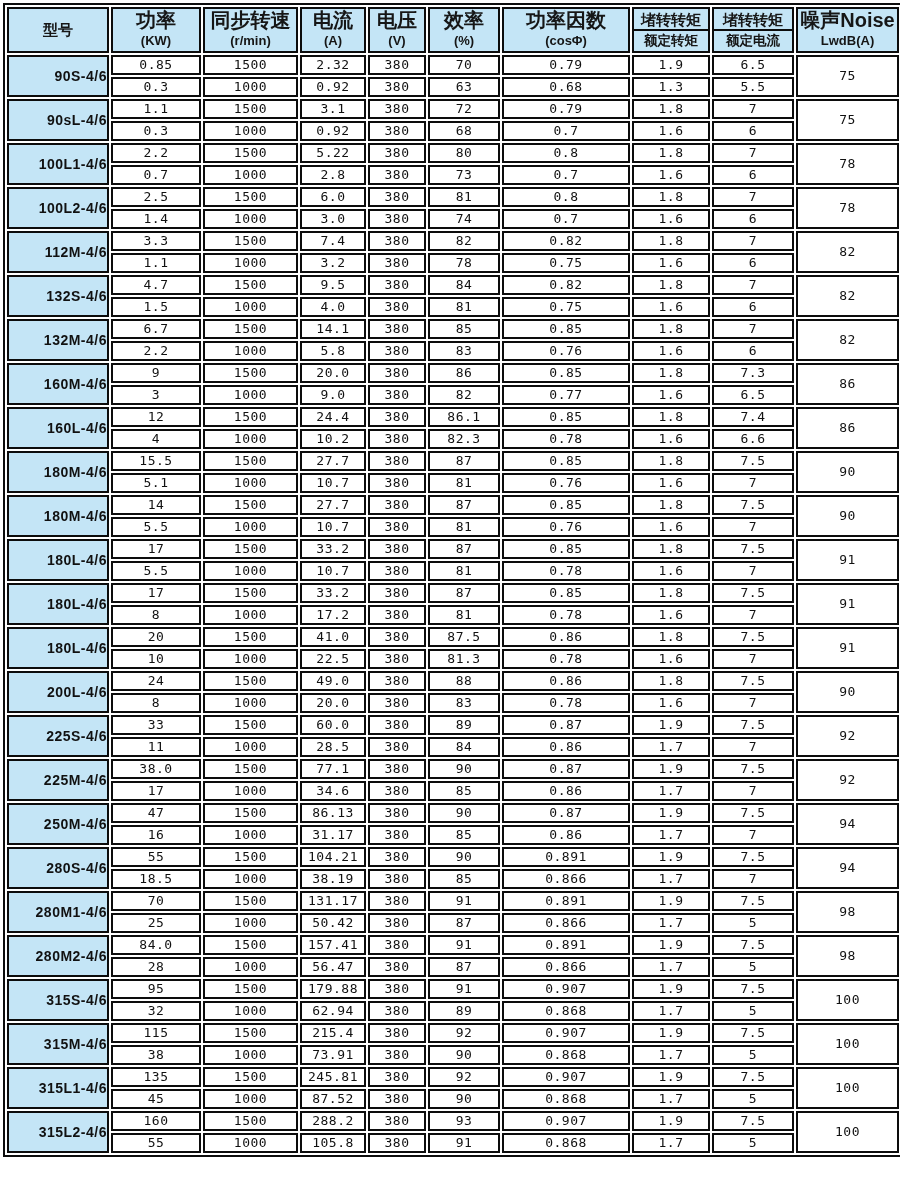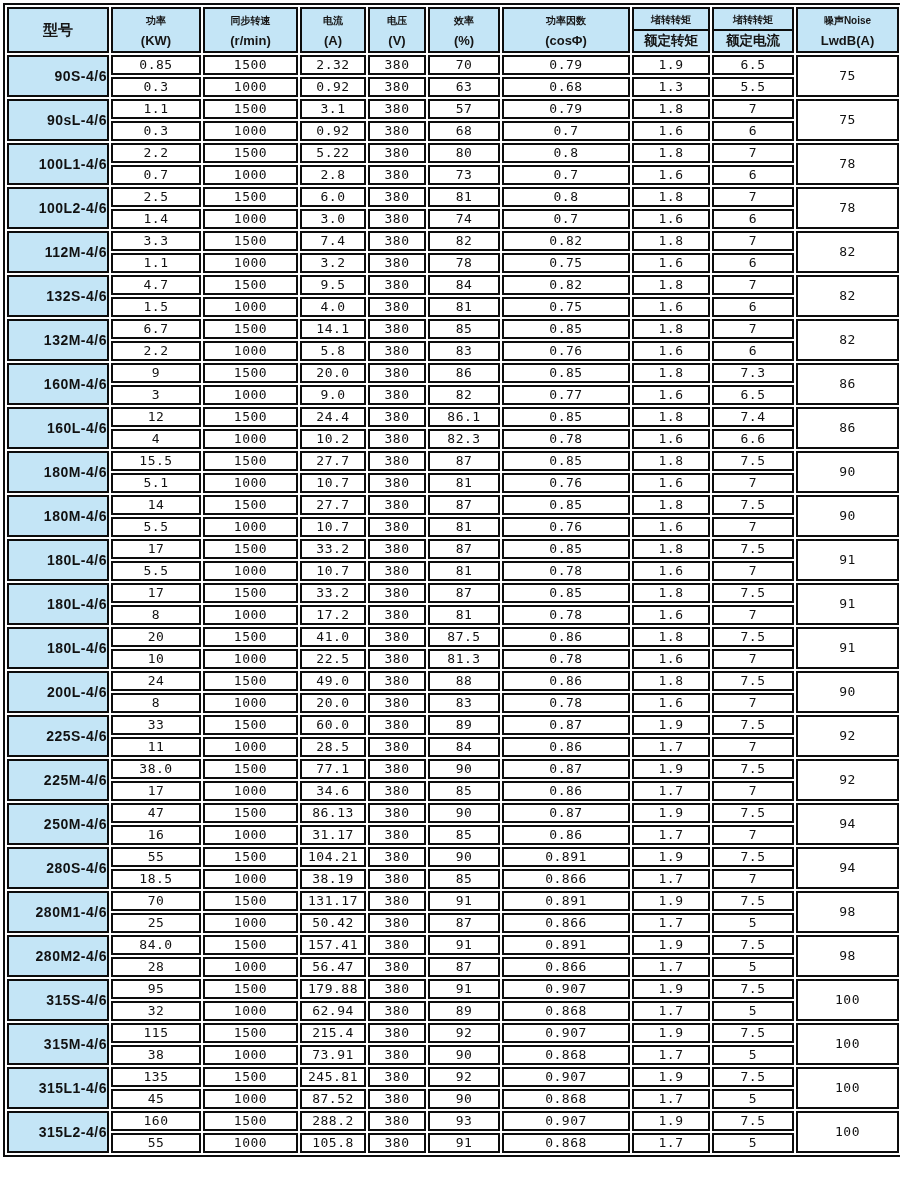--- a/index.html
+++ b/index.html
@@ -28,25 +28,25 @@
     vertical-align: middle;
     padding: 0;
     overflow: hidden;
     white-space: nowrap;
   }
   th {
     background: var(--header-bg, #c4e5f6);
     font-weight: bold;
     color: #161616;
   }
-  th .h1 { font-size: 10px; line-height: 21px; }
+  th .h1 { font-size: 20px; line-height: 21px; }
   th .h2 { font-size: 13px; line-height: 19px; }
   th.single .h1 { line-height: 42px; font-size: 15px; }
   th.split .top {
-    font-size: 10px; line-height: 19px;
+    font-size: 15px; line-height: 19px;
     border-bottom: 2px solid var(--border-color, #0c0c0c);
   }
   th.split .bot { font-size: 13.5px; line-height: 19px; }
   td.model {
     background: var(--model-bg, #c4e5f6);
     font-weight: bold;
     font-size: 14px;
     letter-spacing: 0.5px;
     text-align: right;
   }
@@ -141,21 +141,21 @@
           <td class="num">0.68</td>
           <td class="num">1.3</td>
           <td class="num">5.5</td>
         </tr>
         <tr>
           <td class="model" rowspan="2">90sL-4/6</td>
           <td class="num">1.1</td>
           <td class="num">1500</td>
           <td class="num">3.1</td>
           <td class="num">380</td>
-          <td class="num">57</td>
+          <td class="num">72</td>
           <td class="num">0.79</td>
           <td class="num">1.8</td>
           <td class="num">7</td>
           <td class="num" rowspan="2">75</td>
         </tr>
         <tr>
           <td class="num">0.3</td>
           <td class="num">1000</td>
           <td class="num">0.92</td>
           <td class="num">380</td>

